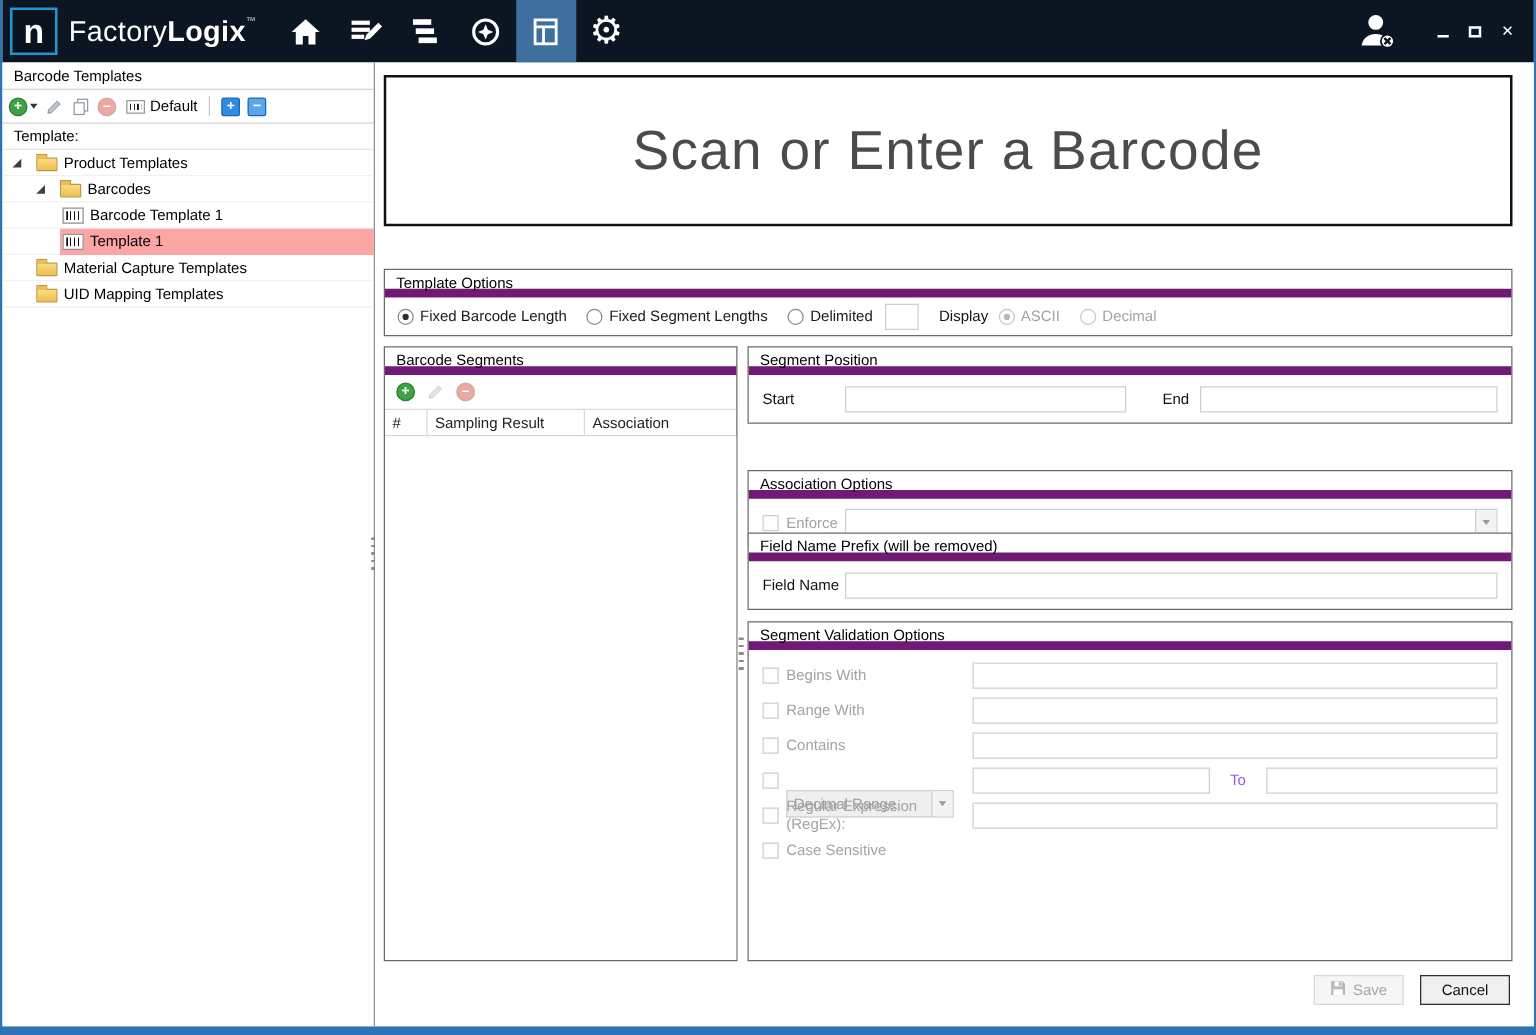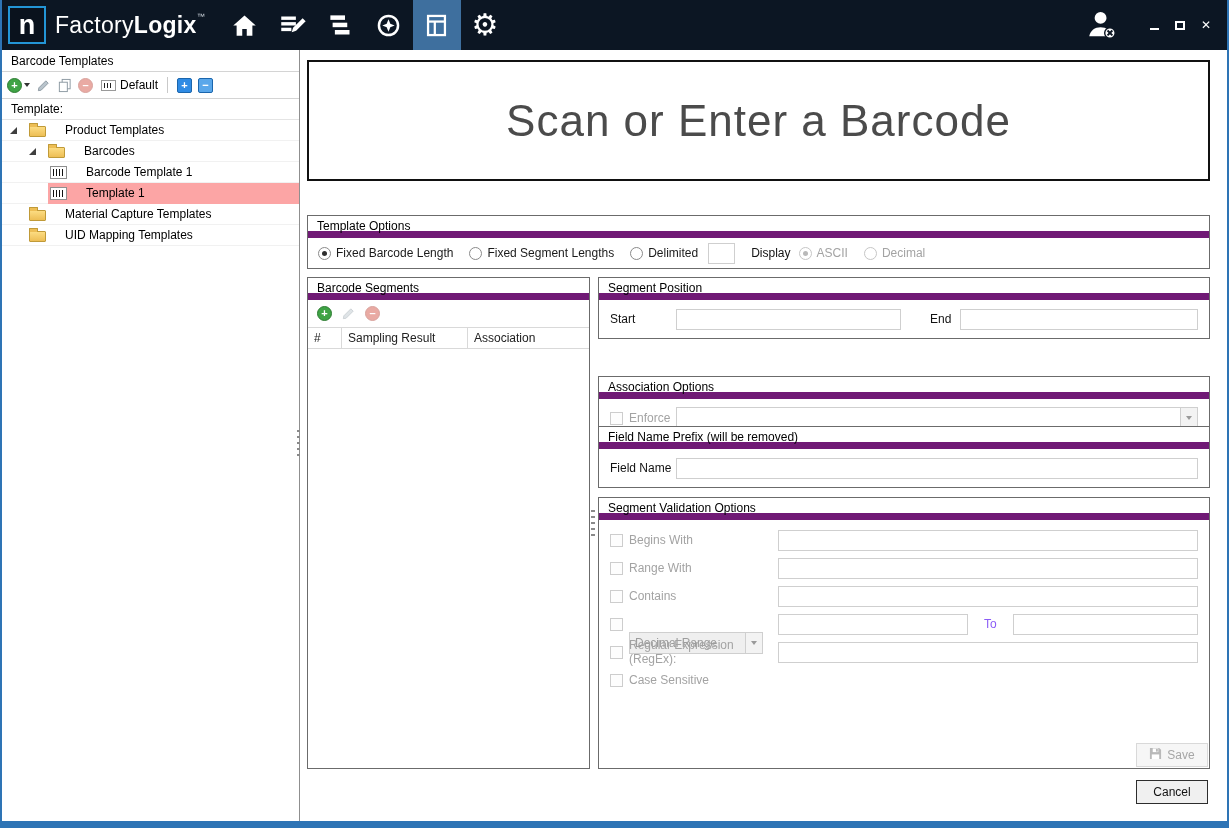--- a/index.html
+++ b/index.html
@@ -45,21 +45,21 @@
   .sq { width:15px; height:15px; color:#fff; font-weight:bold; font-size:11px; line-height:13px; text-align:center; display:inline-block; border-radius:2px; cursor:pointer; }
   .sq.blue { background:#2f8be4; border:1px solid #1b66ad; }
   .sq.blue2 { background:#5aa7ea; border:1px solid #1b66ad; }
   .sb-template-label { height:21px; line-height:21px; padding-left:9px; border-bottom:1px solid #e4e4e4; color:#000; }
   .tree-row { height:21px; display:flex; align-items:center; border-bottom:1px solid #f1f1f1; cursor:pointer; }
   .tree-row.lvl0 { padding-left:8px; }
   .tree-row.lvl1 { padding-left:27px; }
   .tree-row.lvl2 { padding-left:46px; }
   .expander-box { width:17px; flex:0 0 17px; display:flex; align-items:center; }
   .expander { width:0; height:0; border-bottom:7px solid #3f3f3f; border-left:7px solid transparent; }
-  .row-content { flex:1; display:flex; align-items:center; gap:19px; height:21px; padding-left:2px; }
+  .row-content { flex:1; display:flex; align-items:center; gap:5px; height:21px; padding-left:2px; }
   .tree-row.selected .row-content { background:#fca5a5; }
   .folder-icon { width:17px; height:11px; position:relative; background:linear-gradient(#fcdc82,#edbe55); border:1px solid #c09a38; border-radius:1px; flex:0 0 17px; margin-top:3px; }
   .folder-icon::before { content:""; position:absolute; top:-4px; left:-1px; width:7px; height:3px; background:#edbe55; border:1px solid #c09a38; border-bottom:none; border-radius:1px 1px 0 0; }
   .barcode-tree-icon { width:17px; height:13px; border:1px solid #8f8f8f; background:#fff; position:relative; flex:0 0 17px; display:inline-block; }
   .barcode-tree-icon::after { content:""; position:absolute; inset:2px; background:repeating-linear-gradient(90deg,#111 0 1px,transparent 1px 3px); }
   .tree-label { white-space:nowrap; color:#000; }
 
   
   .main { position:absolute; left:298px; top:50px; right:0; bottom:0; background:#fff; }
   .banner { position:absolute; left:7px; top:10px; right:17px; height:121px; border:2px solid #111; display:flex; align-items:center; justify-content:center; font-size:44px; color:#4b4b4b; font-weight:300; letter-spacing:1px; cursor:text; }
@@ -112,21 +112,21 @@
   .g-validation { left:298px; top:447px; right:17px; height:272px; }
   .val-body { padding:6px 11px 0 11px; }
   .val-row { display:flex; align-items:center; height:28px; }
   .val-label-col { width:168px; display:flex; align-items:center; gap:6px; }
   .val-input { flex:1; }
   .range-combo { width:134px; background:#efefef;margin-top:37px; }
   .range-from { width:190px; }
   .to-lab { margin:0 16px; color:#8b5cf6; }
   .range-to { flex:1; }
 
-  .footer { position:absolute; right:19px; bottom:17px; display:flex; gap:13px;flex-direction:column; }
+  .footer { position:absolute; right:19px; bottom:17px; display:flex; gap:13px; }
   .btn { height:24px; min-width:72px; font:12px "Liberation Sans",sans-serif; display:flex; align-items:center; justify-content:center; gap:5px; cursor:pointer; padding:0 12px; }
   .btn.save { background:#f6f6f6; border:1px solid #d9d9d9; color:#a6a6a6; }
   .btn.cancel { background:#f0f0f0; border:1px solid #2d2d2d; color:#111; }
 
   .grip { position:absolute; width:4px; height:26px; background:repeating-linear-gradient(#8a8a8a 0 2px, transparent 2px 6px); }
   .grip.g1 { left:295px; top:430px; }
   .grip.g2 { left:291px; top:460px; }
 </style>
 </head>
 <body>

